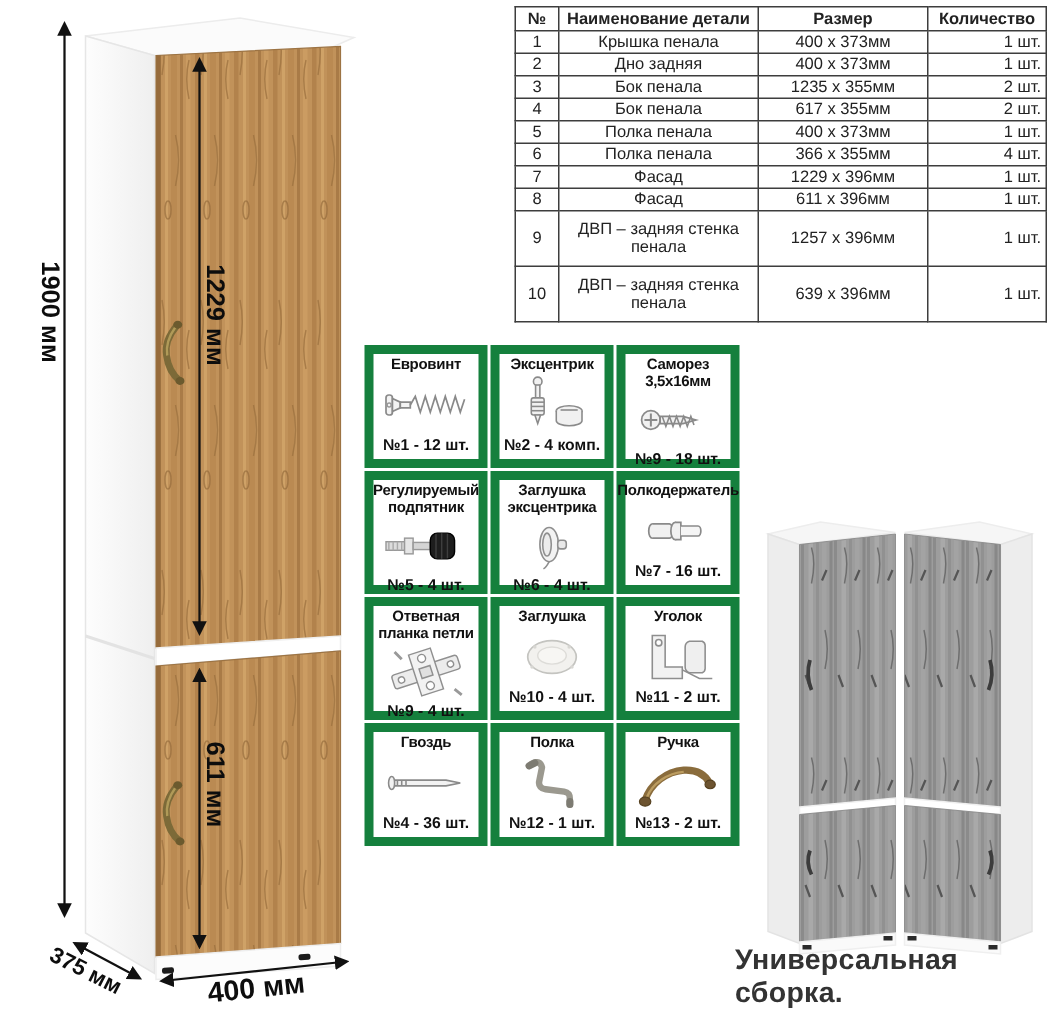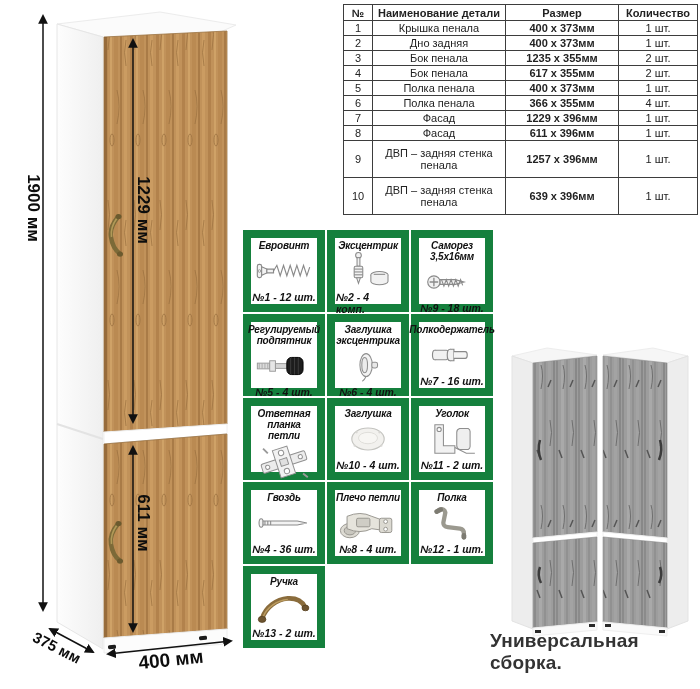--- a/index.html
+++ b/index.html
@@ -5,30 +5,30 @@
   html,body{margin:0;padding:0;background:#fff;}
   .sheet{position:relative;width:700px;height:689px;background:#fff;overflow:hidden;
          font-family:"Liberation Sans",sans-serif;}
   
   table.parts{position:absolute;left:343px;top:4px;border-collapse:collapse;
               font-family:"Liberation Sans",sans-serif;font-size:11px;line-height:12px;color:#222;}
   table.parts th,table.parts td{border:1.6px solid #3d3d3d;padding:1px 3px;}
   table.parts th{font-weight:bold;height:13px;text-align:center;}
   td.c0{width:22px;text-align:center;}
   td.c1{width:126px;text-align:center;padding-left:4px;}
-  td.c2{width:106px;text-align:center;font-weight:bold;}
-  td.c3{width:72px;text-align:center;margin-top:20px;}
+  td.c2{width:106px;text-align:center;}
+  td.c3{width:72px;text-align:right;margin-top:20px;}
   table.parts tbody tr:nth-child(9) td,
   table.parts tbody tr:nth-child(10) td{padding-top:6px;padding-bottom:6px;}
   
   .hw{position:absolute;left:243px;top:230px;width:256px;display:grid;
       grid-template-columns:repeat(3,82px);grid-auto-rows:82px;gap:2px;}
-  .hw-cell{border:8px solid #15803d;background:#fff;box-sizing:border-box;
+  .hw-cell{border:6px solid #15803d;background:#fff;box-sizing:border-box;
            display:flex;flex-direction:column;align-items:center;justify-content:space-between;
-           padding:2px 1px;font-style:italic;}
+           padding:2px 1px;}
   .hw-title{font-weight:bold;font-size:10px;line-height:1.12;text-align:center;color:#111;
             letter-spacing:-0.2px;}
   .hw-qty{font-weight:bold;font-size:10.5px;color:#111;padding-bottom:1px;}
   .hw-icon{flex:1;display:flex;align-items:center;justify-content:center;width:100%;}
   
   .dim{position:absolute;font-weight:bold;color:#0d0d0d;text-align:center;white-space:nowrap;}
   .dim-height{left:-3px;top:198px;width:72px;font-size:17px;transform:rotate(90deg);}
   .dim-upper {left:107px;top:200px;width:72px;font-size:17px;transform:rotate(90deg);}
   .dim-lower {left:107px;top:513px;width:72px;font-size:17px;transform:rotate(90deg);}
   .dim-depth {left:25px;top:639px;width:64px;font-size:15px;transform:rotate(27deg);}
@@ -342,37 +342,20 @@
               <path d="M10,19 h36 l10,2 l-10,2 h-36 z"></path>
               <line x1="12" y1="19" x2="12" y2="23"></line>
               <line x1="15" y1="19" x2="15" y2="23"></line>
               <line x1="18" y1="19" x2="18" y2="23"></line>
             </g>
           </svg>
         </div>
         <div class="hw-qty">№4 - 36 шт.</div>
       </div>
       <div class="hw-cell">
-        <div class="hw-title">Плечо петли</div>
-        <div class="hw-icon">
-          <svg viewBox="0 0 64 42" width="64" height="40">
-            <g stroke="#97958e" stroke-width="1" fill="#dddbd3">
-              <ellipse cx="13" cy="29" rx="10" ry="7.5"></ellipse>
-              <ellipse cx="13" cy="29" rx="6" ry="4.5" fill="#c9c7bf"></ellipse>
-              <path d="M10,14 q14,-6 26,0 l14,5 v10 l-14,-2 q-12,6 -26,0 z" fill="#e6e4dc"></path>
-              <rect x="44" y="16" width="13" height="15" rx="2" fill="#dcdad2"></rect>
-              <circle cx="50.5" cy="19.5" r="2" fill="#fff"></circle>
-              <circle cx="50.5" cy="27.5" r="2" fill="#fff"></circle>
-              <rect x="20" y="16" width="14" height="9" rx="1.5" fill="#cfcdc5"></rect>
-            </g>
-          </svg>
-        </div>
-        <div class="hw-qty">№8 - 4 шт.</div>
-      </div>
-      <div class="hw-cell">
         <div class="hw-title">Полка</div>
         <div class="hw-icon">
           <svg viewBox="0 0 64 42" width="64" height="40">
             <path d="M16,9 c4,-4 8,-3 9,1 l-2,10 c-0.5,3 1.5,5 4.5,5.4 l13,1.6 c3,0.5 4,2 4,5 l0,4" fill="none" stroke="#9b998f" stroke-width="4.5" stroke-linecap="round" stroke-linejoin="round"></path>
             <path d="M16,9 l4,-2" stroke="#7d7b72" stroke-width="5" stroke-linecap="round"></path>
             <path d="M44.5,34 l0,2" stroke="#7d7b72" stroke-width="5" stroke-linecap="round"></path>
           </svg>
         </div>
         <div class="hw-qty">№12 - 1 шт.</div>
       </div>

